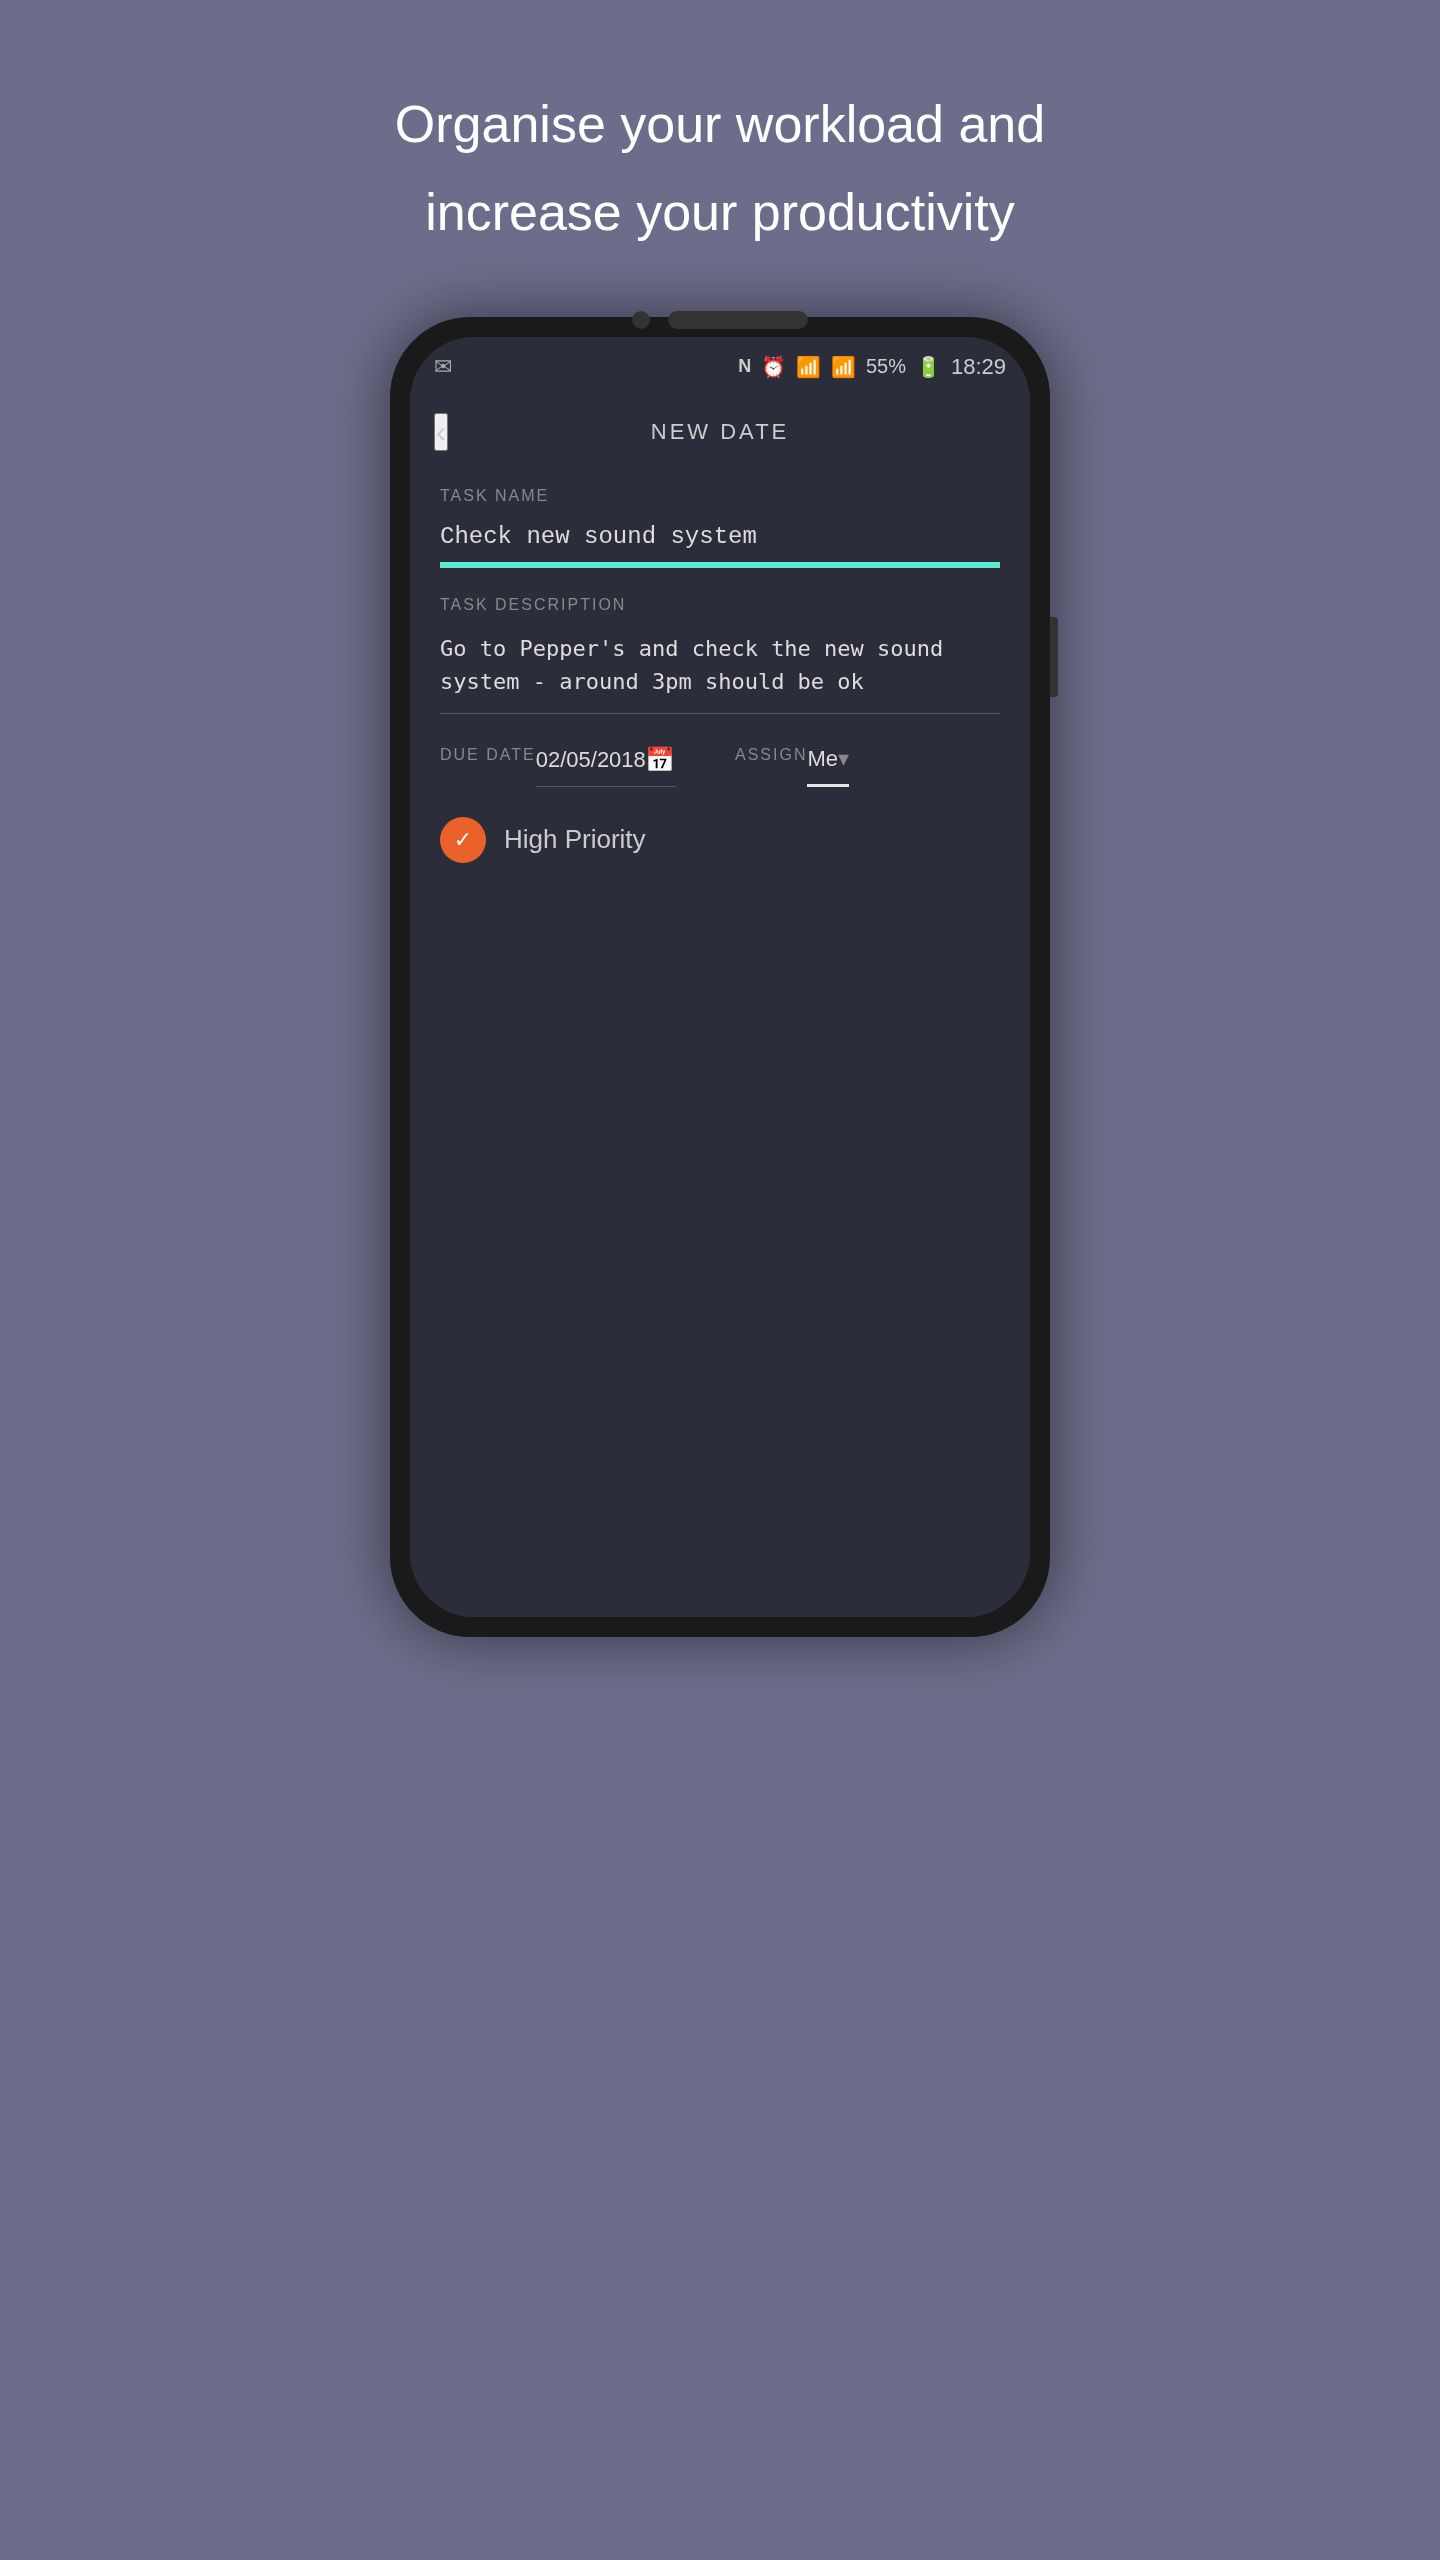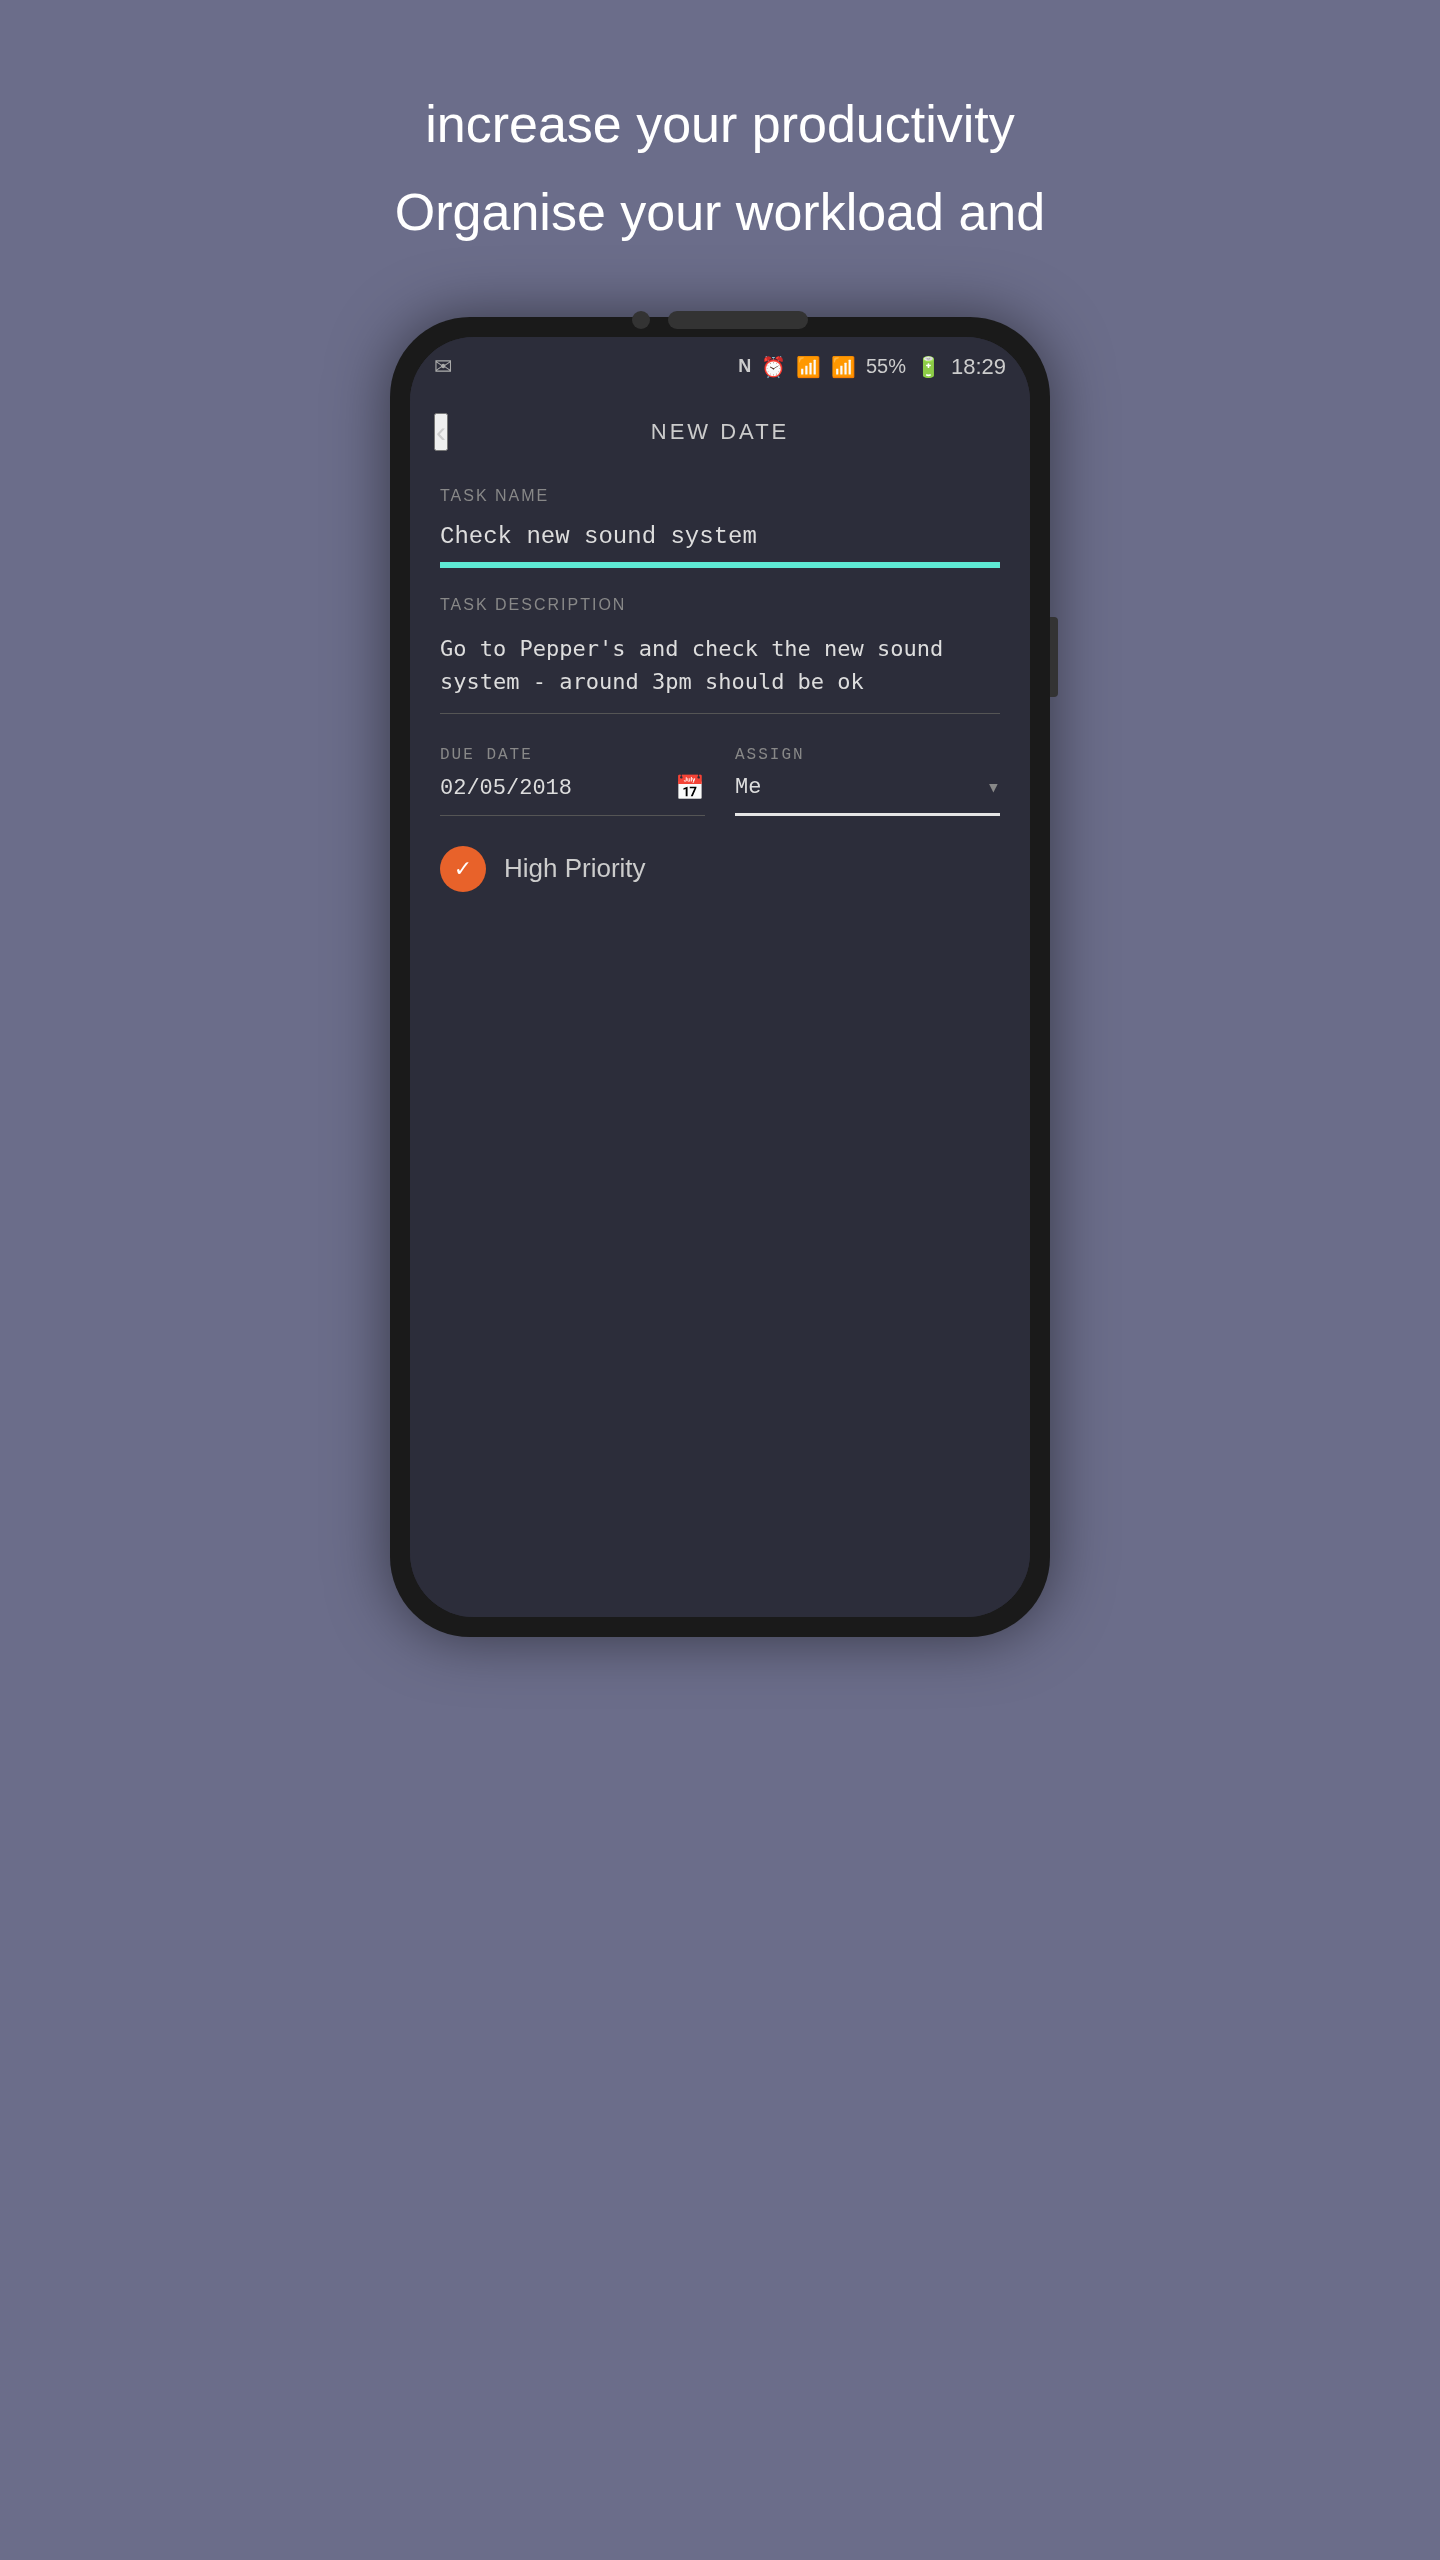--- a/index.html
+++ b/index.html
@@ -181,22 +181,20 @@
 
     .row-fields {
       display: flex;
       gap: 30px;
       margin-bottom: 30px;
     }
 
     .field-col {
       flex: 1;
       display: flex;
-      flex-direction: column;
-      font-family: Liberation Mono, monospace;
     }
 
     .date-input-wrapper {
       display: flex;
       align-items: center;
       border-bottom: 1px solid #555;
       padding-bottom: 12px;
     }
 
     .date-value {
@@ -262,22 +260,22 @@
       width: 8px;
       height: 80px;
       background: #333;
       border-radius: 0 4px 4px 0;
     }
   </style>
 </head>
 <body>
 
 <div style="text-align:center; margin-top: 80px; padding: 0 120px;">
+  <p style="color: white; font-size: 52px; font-weight: 300; line-height: 1.7;">Organise your workload and</p>
   <p style="color: white; font-size: 52px; font-weight: 300; line-height: 1.7;">increase your productivity</p>
-  <p style="color: white; font-size: 52px; font-weight: 300; line-height: 1.7;">Organise your workload and</p>
 </div>
 
 <div class="phone-wrapper">
   <div class="phone-outer">
 
     <div class="side-btn-right"></div>
 
     <div class="phone-camera-area">
       <div class="camera-dot"></div>
       <div class="speaker-bar"></div>

